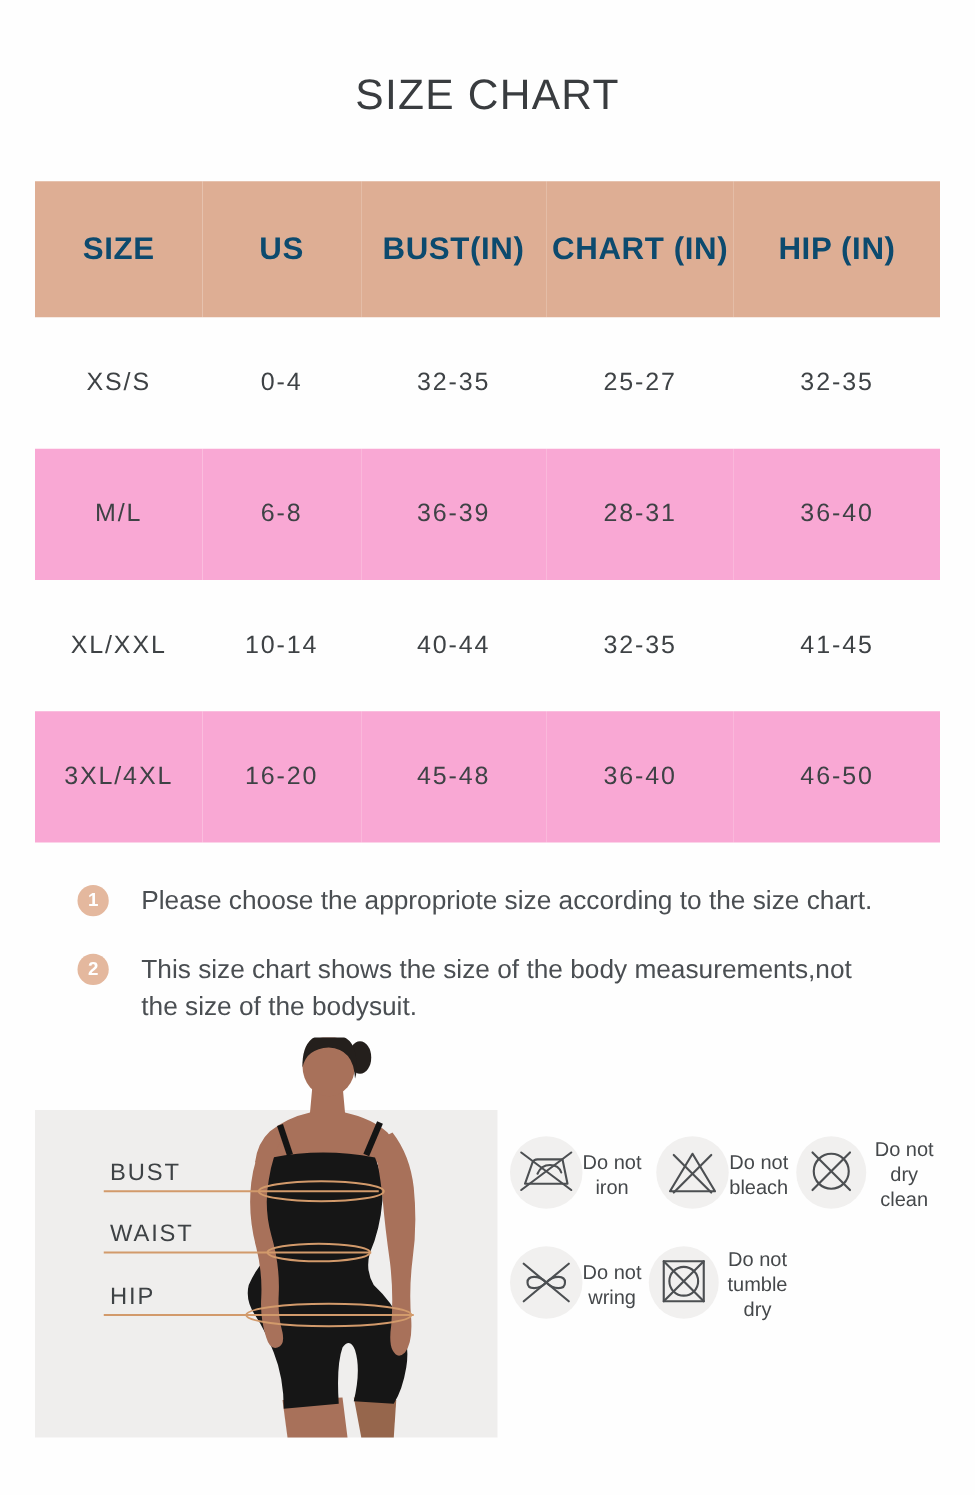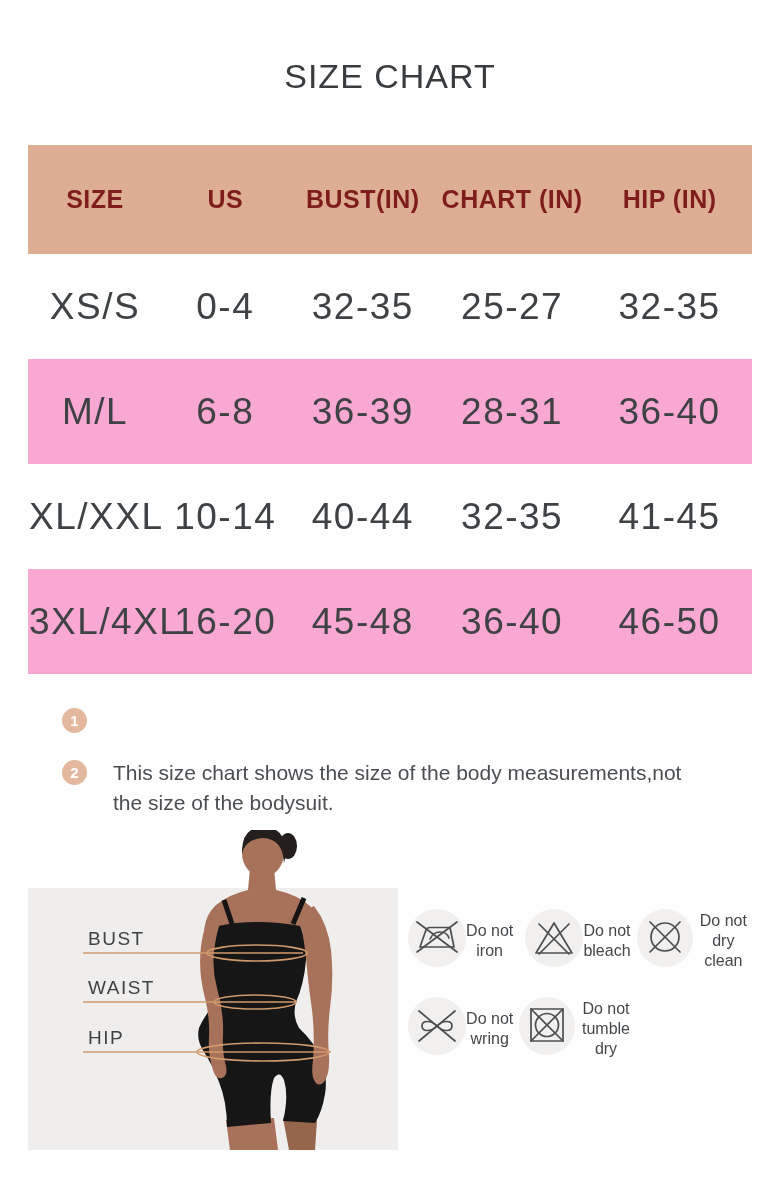--- a/index.html
+++ b/index.html
@@ -11,25 +11,25 @@
   }
   
   .title{
     position:absolute;top:57px;left:0;width:100%;text-align:center;
     font-size:34px;font-weight:400;letter-spacing:1px;color:#393C3F;margin:0;
   }
   
   .size-table-wrap{position:absolute;left:28px;top:145px;width:724px;}
   table.size-table{width:724px;border-collapse:collapse;table-layout:fixed;}
   table.size-table th{
-    background:#DEAE94;color:#7f1d1d;font-size:25px;font-weight:700;
+    background:#DEAE94;color:#0c4a6e;font-size:25px;font-weight:700;
     letter-spacing:.5px;height:107px;text-align:center;vertical-align:middle;
   }
   table.size-table td{
-    font-size:37px;letter-spacing:1.5px;color:#3E4245;height:103px;
+    font-size:20px;letter-spacing:1.5px;color:#3E4245;height:103px;
     text-align:center;vertical-align:middle;background:#FEFEFE;
   }
   table.size-table tr.alt td{background:#f9a8d4;}
   
   .notes{position:absolute;left:62px;top:706px;width:700px;}
   .note-row{display:flex;align-items:flex-start;margin-bottom:25px;}
   .badge{
     flex:none;width:25px;height:25px;border-radius:50%;background:#E4B89E;
     color:#fff;font-size:15px;font-weight:700;display:flex;align-items:center;
     justify-content:center;margin-right:26px;margin-top:2px;
@@ -115,20 +115,23 @@
           <td>36-40</td>
           <td>46-50</td>
         </tr>
       </tbody>
     </table>
   </div>
 
   <div class="notes">
     <div class="note-row">
       <div class="badge">1</div>
+      <div class="note-text">
+        <span>Please choose the appropriote size according to the size chart.</span>
+      </div>
     </div>
     <div class="note-row">
       <div class="badge">2</div>
       <div class="note-text">
         <span>This size chart shows the size of the body measurements,not</span>
         <span>the size of the bodysuit.</span>
       </div>
     </div>
   </div>
 

